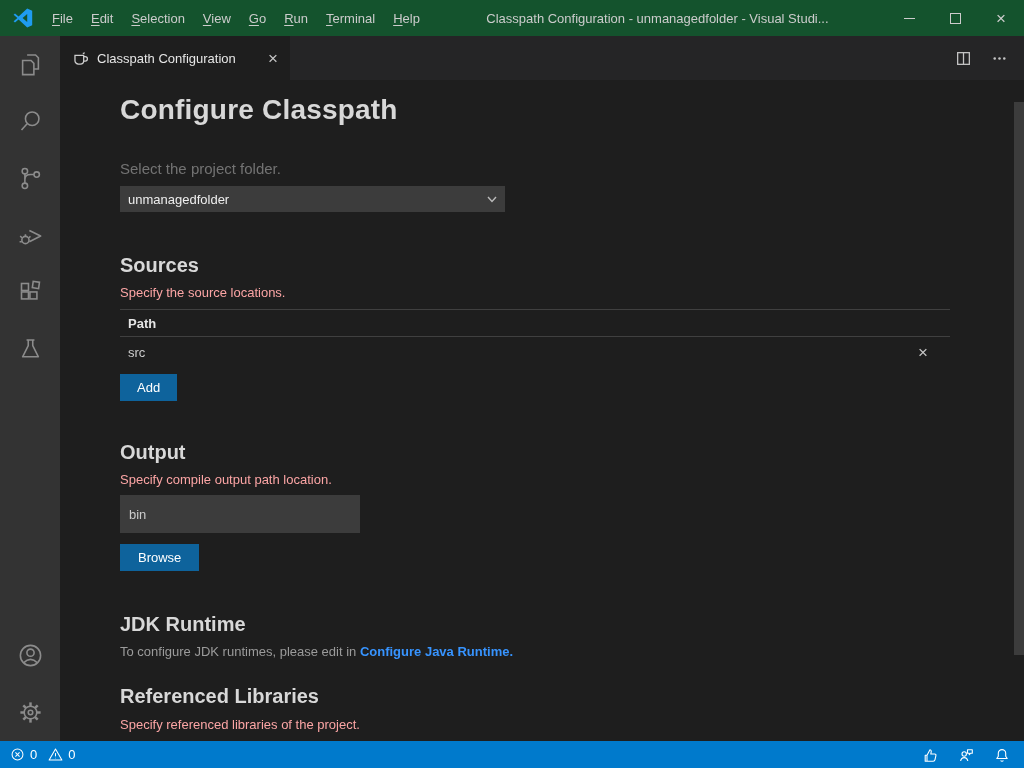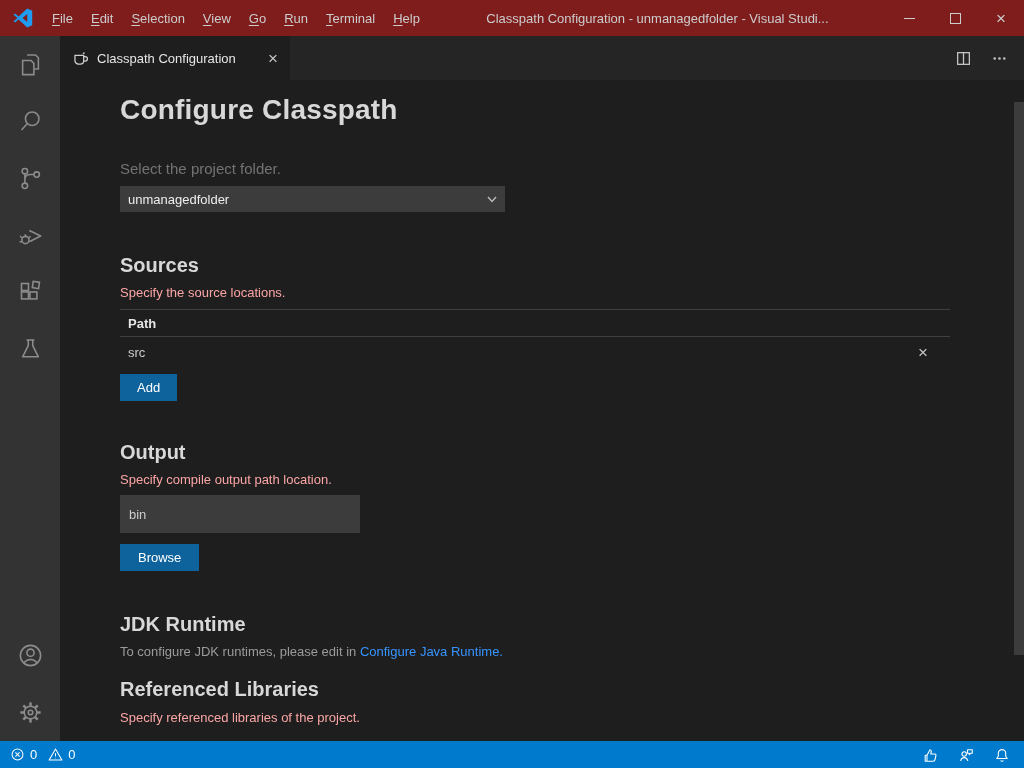--- a/index.html
+++ b/index.html
@@ -5,21 +5,21 @@
   * { margin:0; padding:0; box-sizing:border-box; }
   html,body { width:1024px; height:768px; overflow:hidden; background:#1e1e1e; }
   #window {
     position:relative; width:1024px; height:768px;
     font-family:"Liberation Sans", sans-serif; color:#cccccc;
     background:#1e1e1e; overflow:hidden;
   }
   
   .titlebar {
     position:absolute; top:0; left:0; width:1024px; height:36px;
-    background:#7f1d1d; display:flex; align-items:center;
+    background:#14532d; display:flex; align-items:center;
   }
   .vscode-logo { width:20px; height:20px; margin:0 10px 0 13px; flex:0 0 auto; }
   .menubar { display:flex; align-items:center; }
   .menu-item {
     color:#cccccc; font-size:13px; padding:0 9px; cursor:default; white-space:nowrap;
   }
   .menu-item u { text-decoration:underline; text-underline-offset:2px; }
   .window-title {
     flex:1; text-align:center; font-size:13px; color:#cccccc;
     white-space:nowrap; overflow:hidden; padding:0 6px;
@@ -85,22 +85,22 @@
   }
   .output-heading { margin-top:40px; }
   .text-input {
     display:block; margin-top:8px; width:240px; height:38px; background:#3c3c3c;
     border:none; outline:none; color:#cccccc; font-size:13px; padding:0 9px;
     font-family:"Liberation Sans", sans-serif;
   }
   .browse-btn { margin-top:11px; padding:6px 18px; }
   .jdk-heading { margin-top:42px; }
   .para { font-size:13px; color:#9b9b9b; margin-top:8px; }
-  .link { color:#3794ff; cursor:pointer; }
-  .libs-heading { margin-top:19px; }
+  .link { color:#3794ff; cursor:pointer;font-weight:bold; }
+  .libs-heading { margin-top:26px; }
   .libs-desc { margin-top:9px; }
   
   .scrollbar-thumb {
     position:absolute; top:66px; right:0; width:10px; height:553px;
     background:#4d4d4d; opacity:.65;
   }
   
   .statusbar {
     position:absolute; left:0; right:0; bottom:0; height:27px; background:#007acc;
     display:flex; align-items:center; color:#ffffff; font-size:13px;

